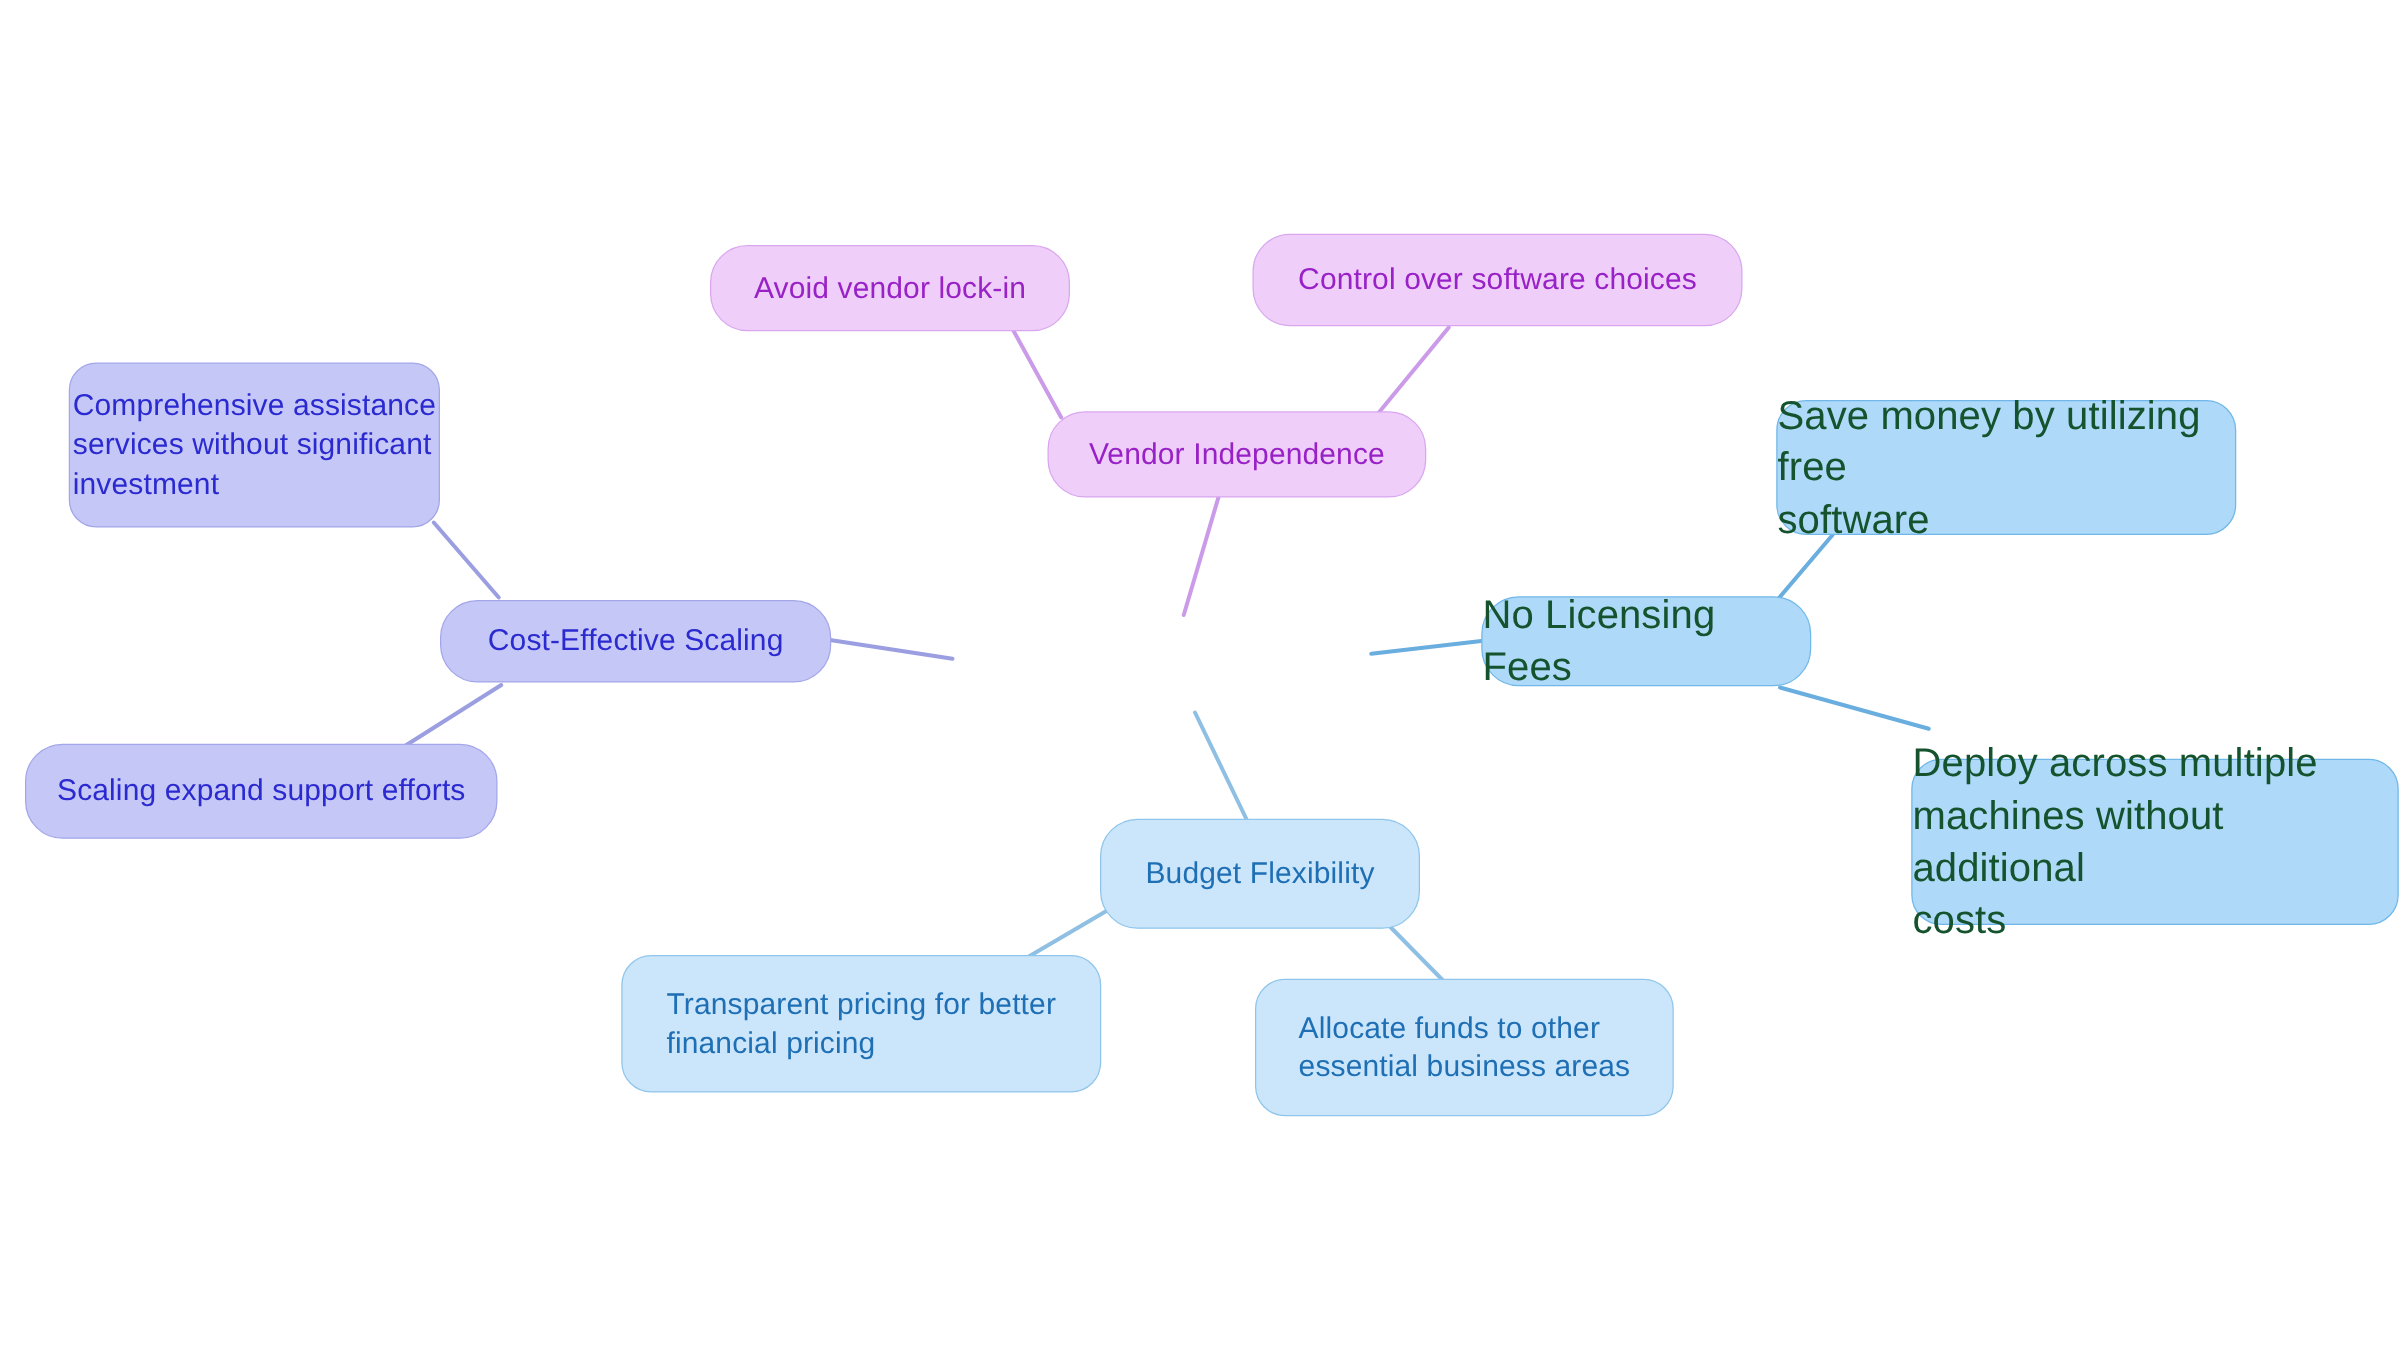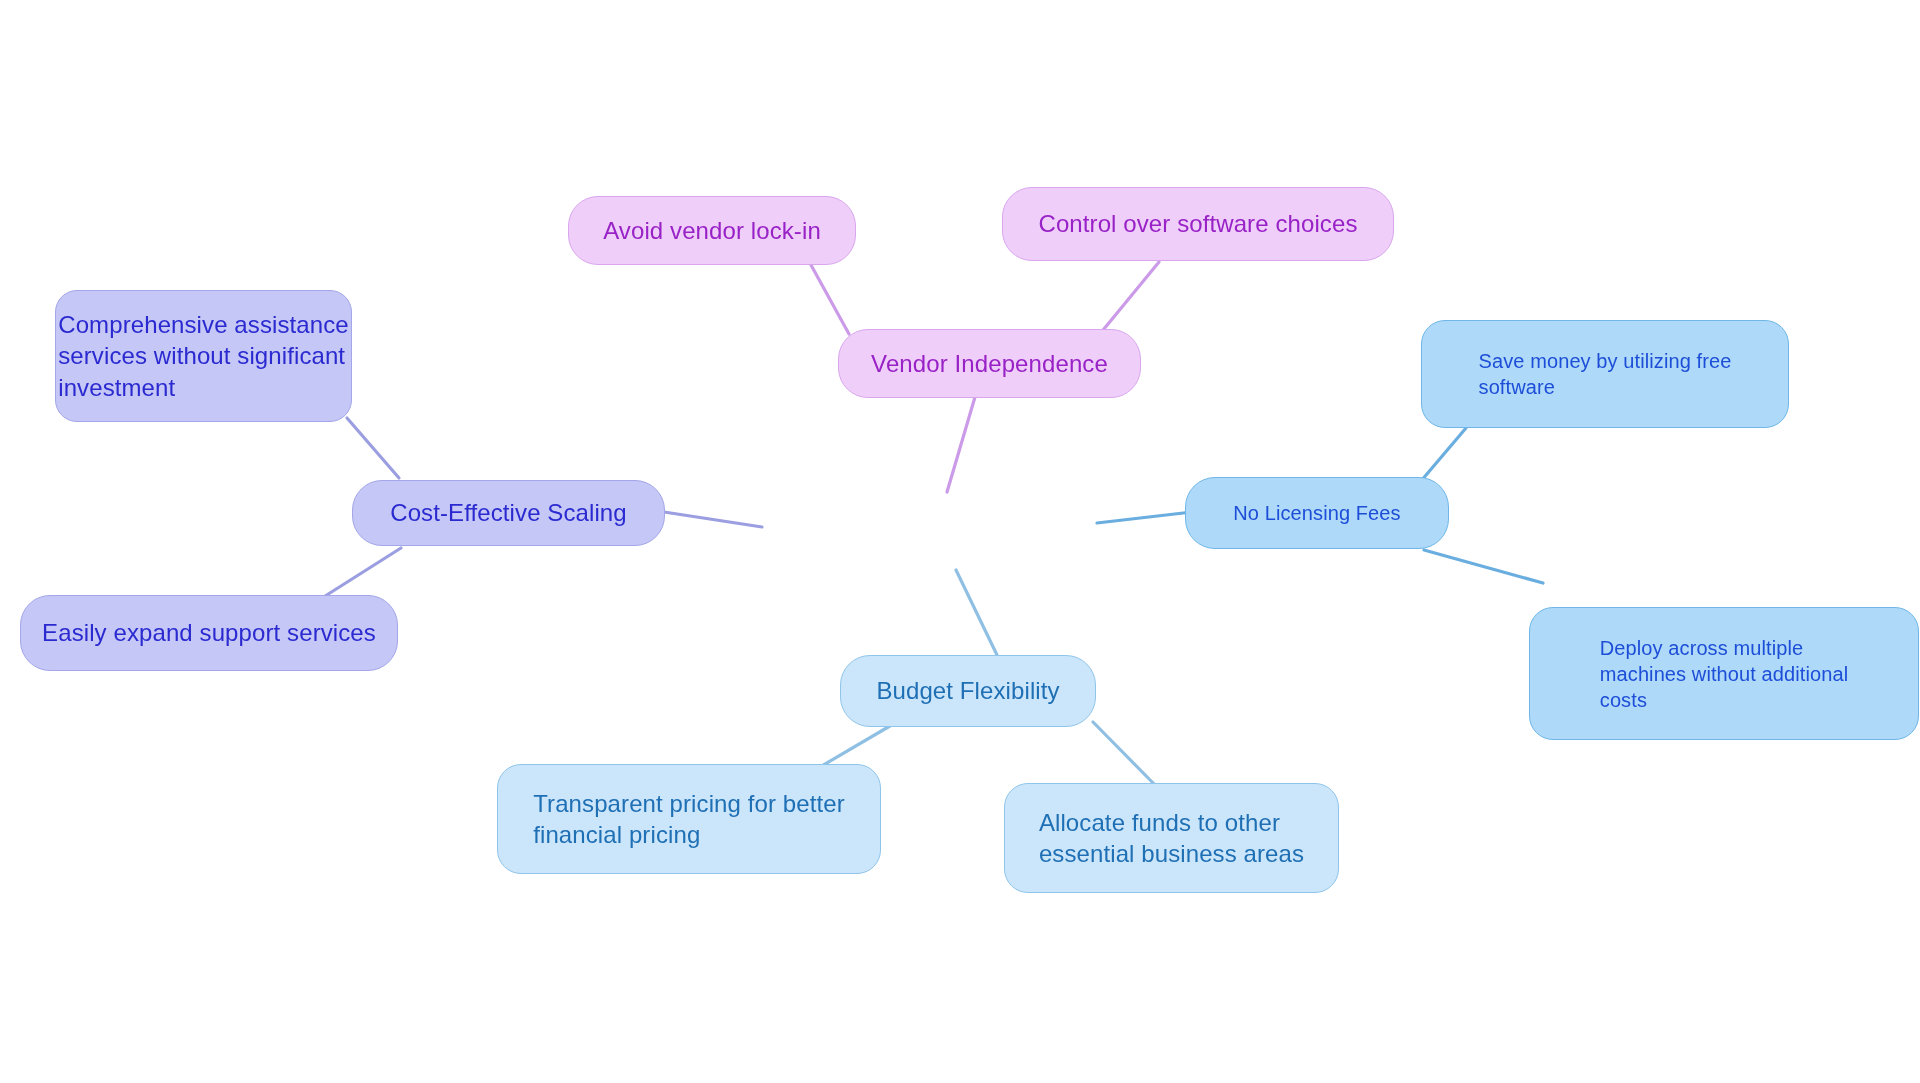--- a/index.html
+++ b/index.html
@@ -60,23 +60,23 @@
     background: #c5c7f6;
     border-color: #a3a6e8;
     color: #2a2ad0;
     border-radius: 22px;
     font-size: 24px;
   }
   .node-periwinkle.pill { border-radius: 30px; }
   .node-blue-mid {
     background: #aed9f8;
     border-color: #6fb7e8;
-    color: #1d4ed8;
+    color: #14532d;
     border-radius: 30px;
-    font-size: 20px;
+    font-size: 32px;
   }
   .node-blue-light {
     background: #cbe6fb;
     border-color: #8fc5ea;
     color: #1f6fb4;
     border-radius: 30px;
     font-size: 24px;
   }
   .node-blue-light.boxy { border-radius: 24px; }
   .node-blue-mid.boxy { border-radius: 24px; }
@@ -113,38 +113,38 @@
     <line x1="1093" y1="722" x2="1157" y2="787" stroke="#8fc0e4" stroke-width="3.2" stroke-linecap="round"></line>
   </svg>
 
 
   <div class="node node-periwinkle pill" style="left:352px; top:480px; width:313px; height:66px;">Cost-Effective Scaling</div>
 
   <div class="node node-periwinkle" style="left:55px; top:290px; width:297px; height:132px;">Comprehensive assistance
 services without significant
 investment</div>
 
-  <div class="node node-periwinkle pill" style="left:20px; top:595px; width:378px; height:76px;">Easily expand support services</div>
+  <div class="node node-periwinkle pill" style="left:20px; top:595px; width:378px; height:76px;">Scaling expand support efforts</div>
 
   <div class="node node-violet" style="left:838px; top:329px; width:303px; height:69px;">Vendor Independence</div>
 
   <div class="node node-violet" style="left:568px; top:196px; width:288px; height:69px;">Avoid vendor lock-in</div>
 
   <div class="node node-violet" style="left:1002px; top:187px; width:392px; height:74px;">Control over software choices</div>
 
   <div class="node node-blue-mid" style="left:1185px; top:477px; width:264px; height:72px;">No Licensing Fees</div>
 
   <div class="node node-blue-mid boxy" style="left:1421px; top:320px; width:368px; height:108px;">Save money by utilizing free
 software</div>
 
   <div class="node node-blue-mid boxy" style="left:1529px; top:575px; width:390px; height:133px;margin-top:32px;">Deploy across multiple
 machines without additional
 costs</div>
 
-  <div class="node node-blue-light" style="left:840px; top:655px; width:256px; height:72px;">Budget Flexibility</div>
+  <div class="node node-blue-light" style="left:880px; top:655px; width:256px; height:88px;">Budget Flexibility</div>
 
   <div class="node node-blue-light boxy" style="left:497px; top:764px; width:384px; height:110px;">Transparent pricing for better
 financial pricing</div>
 
   <div class="node node-blue-light boxy" style="left:1004px; top:783px; width:335px; height:110px;">Allocate funds to other
 essential business areas</div>
 
 </div>
 
 </body></html>

